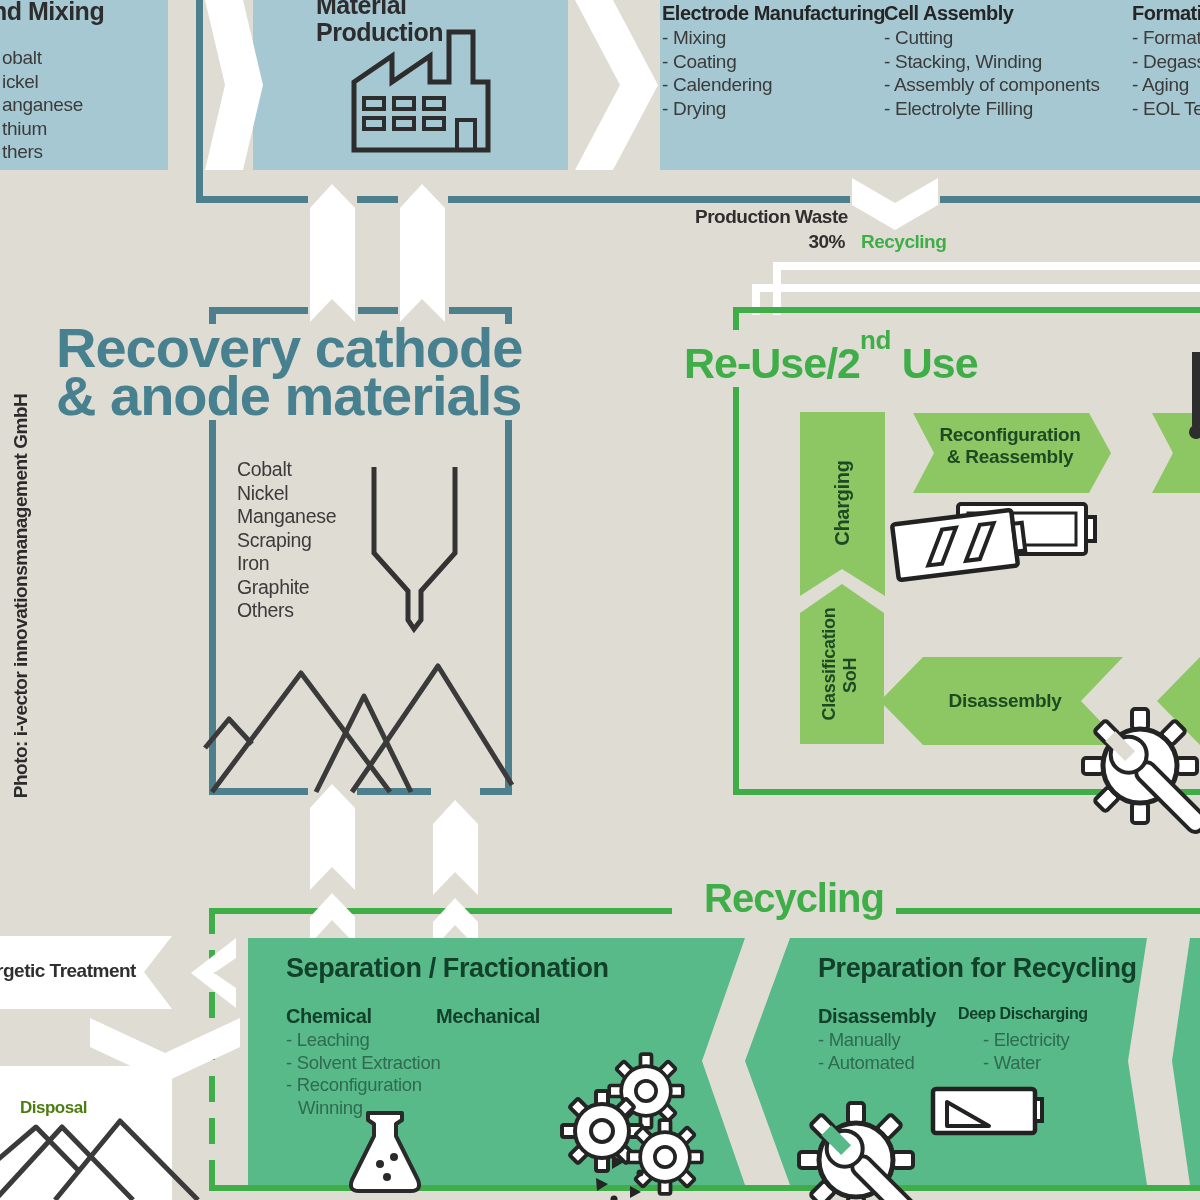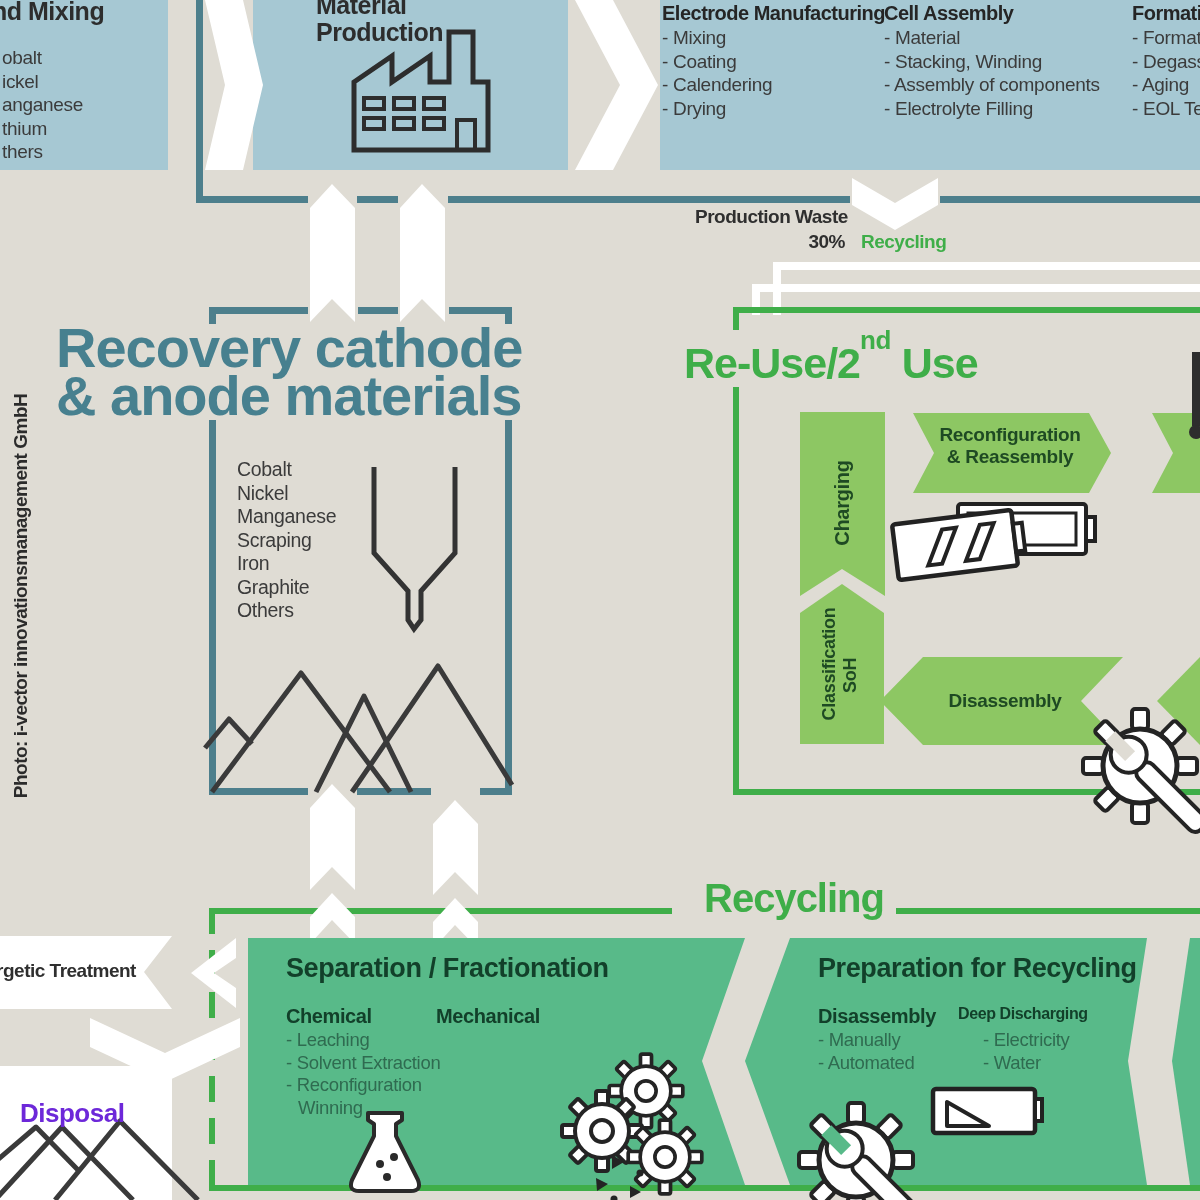--- a/index.html
+++ b/index.html
@@ -237,21 +237,21 @@
   </div>
   <div class="t h h20" style="left:662px;top:2px;">Electrode Manufacturing</div>
   <div class="t li" style="left:662px;top:26px;">
     <div>- Mixing</div>
     <div>- Coating</div>
     <div>- Calendering</div>
     <div>- Drying</div>
   </div>
   <div class="t h h20" style="left:884px;top:2px;">Cell Assembly</div>
   <div class="t li" style="left:884px;top:26px;">
-    <div>- Material</div>
+    <div>- Cutting</div>
     <div>- Stacking, Winding</div>
     <div>- Assembly of components</div>
     <div>- Electrolyte Filling</div>
   </div>
   <div class="t h h20" style="left:1132px;top:2px;">Formation</div>
   <div class="t li" style="left:1132px;top:26px;">
     <div>- Formation</div>
     <div>- Degassing</div>
     <div>- Aging</div>
     <div>- EOL Testing</div>
@@ -305,17 +305,17 @@
     <div>- Manually</div>
     <div>- Automated</div>
   </div>
   <div class="t seahead" style="left:958px;top:1005px;font-size:16px;">Deep Discharging</div>
   <div class="t sealist" style="left:983px;top:1029px;">
     <div>- Electricity</div>
     <div>- Water</div>
   </div>
 
   <div class="t h" style="left:-14px;top:960px;font-size:19px;color:#2f2f2f;">ergetic Treatment</div>
-  <div class="t h" style="left:20px;top:1098px;font-size:26px;color:#6d28d9;">Disposal</div>
+  <div class="t h" style="left:20px;top:1098px;font-size:17px;color:#4d7c0f;">Disposal</div>
 
   <div class="t h rot" style="left:-193px;top:584px;width:430px;height:24px;font-size:19px;color:#2b2b2b;">Photo: i-vector innovationsmanagement GmbH</div>
 
 </div>
 
 </body></html>

